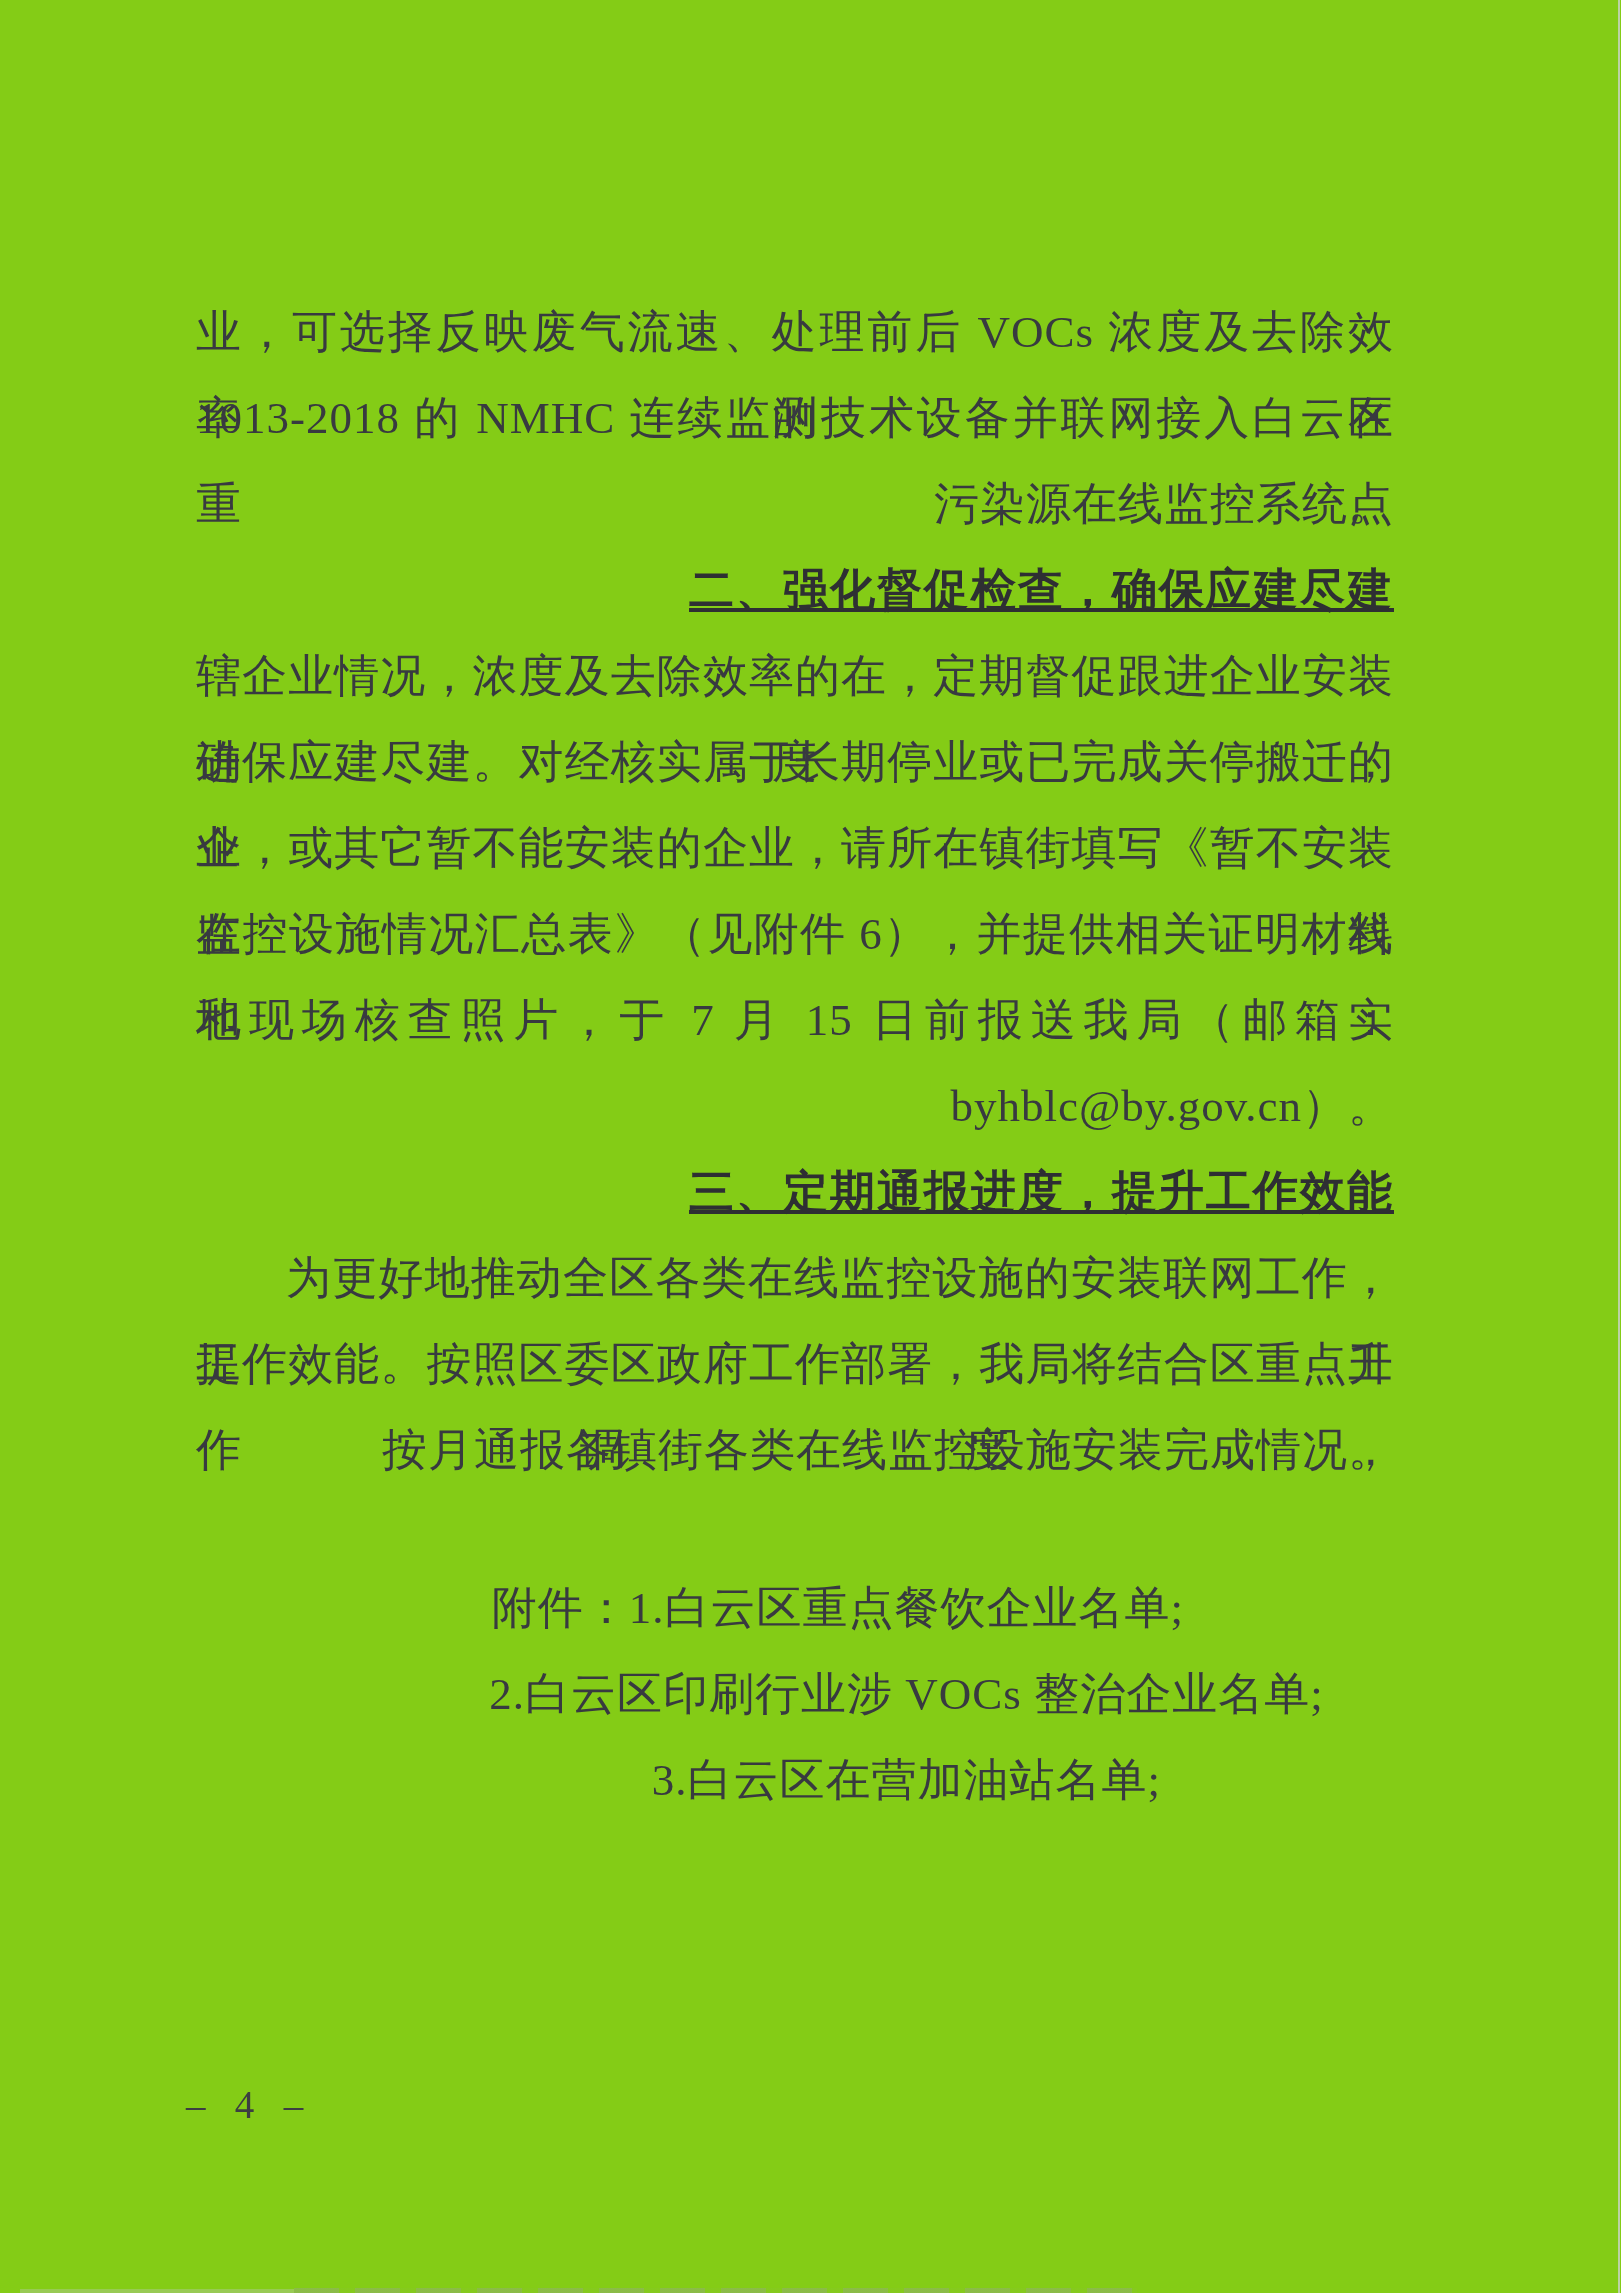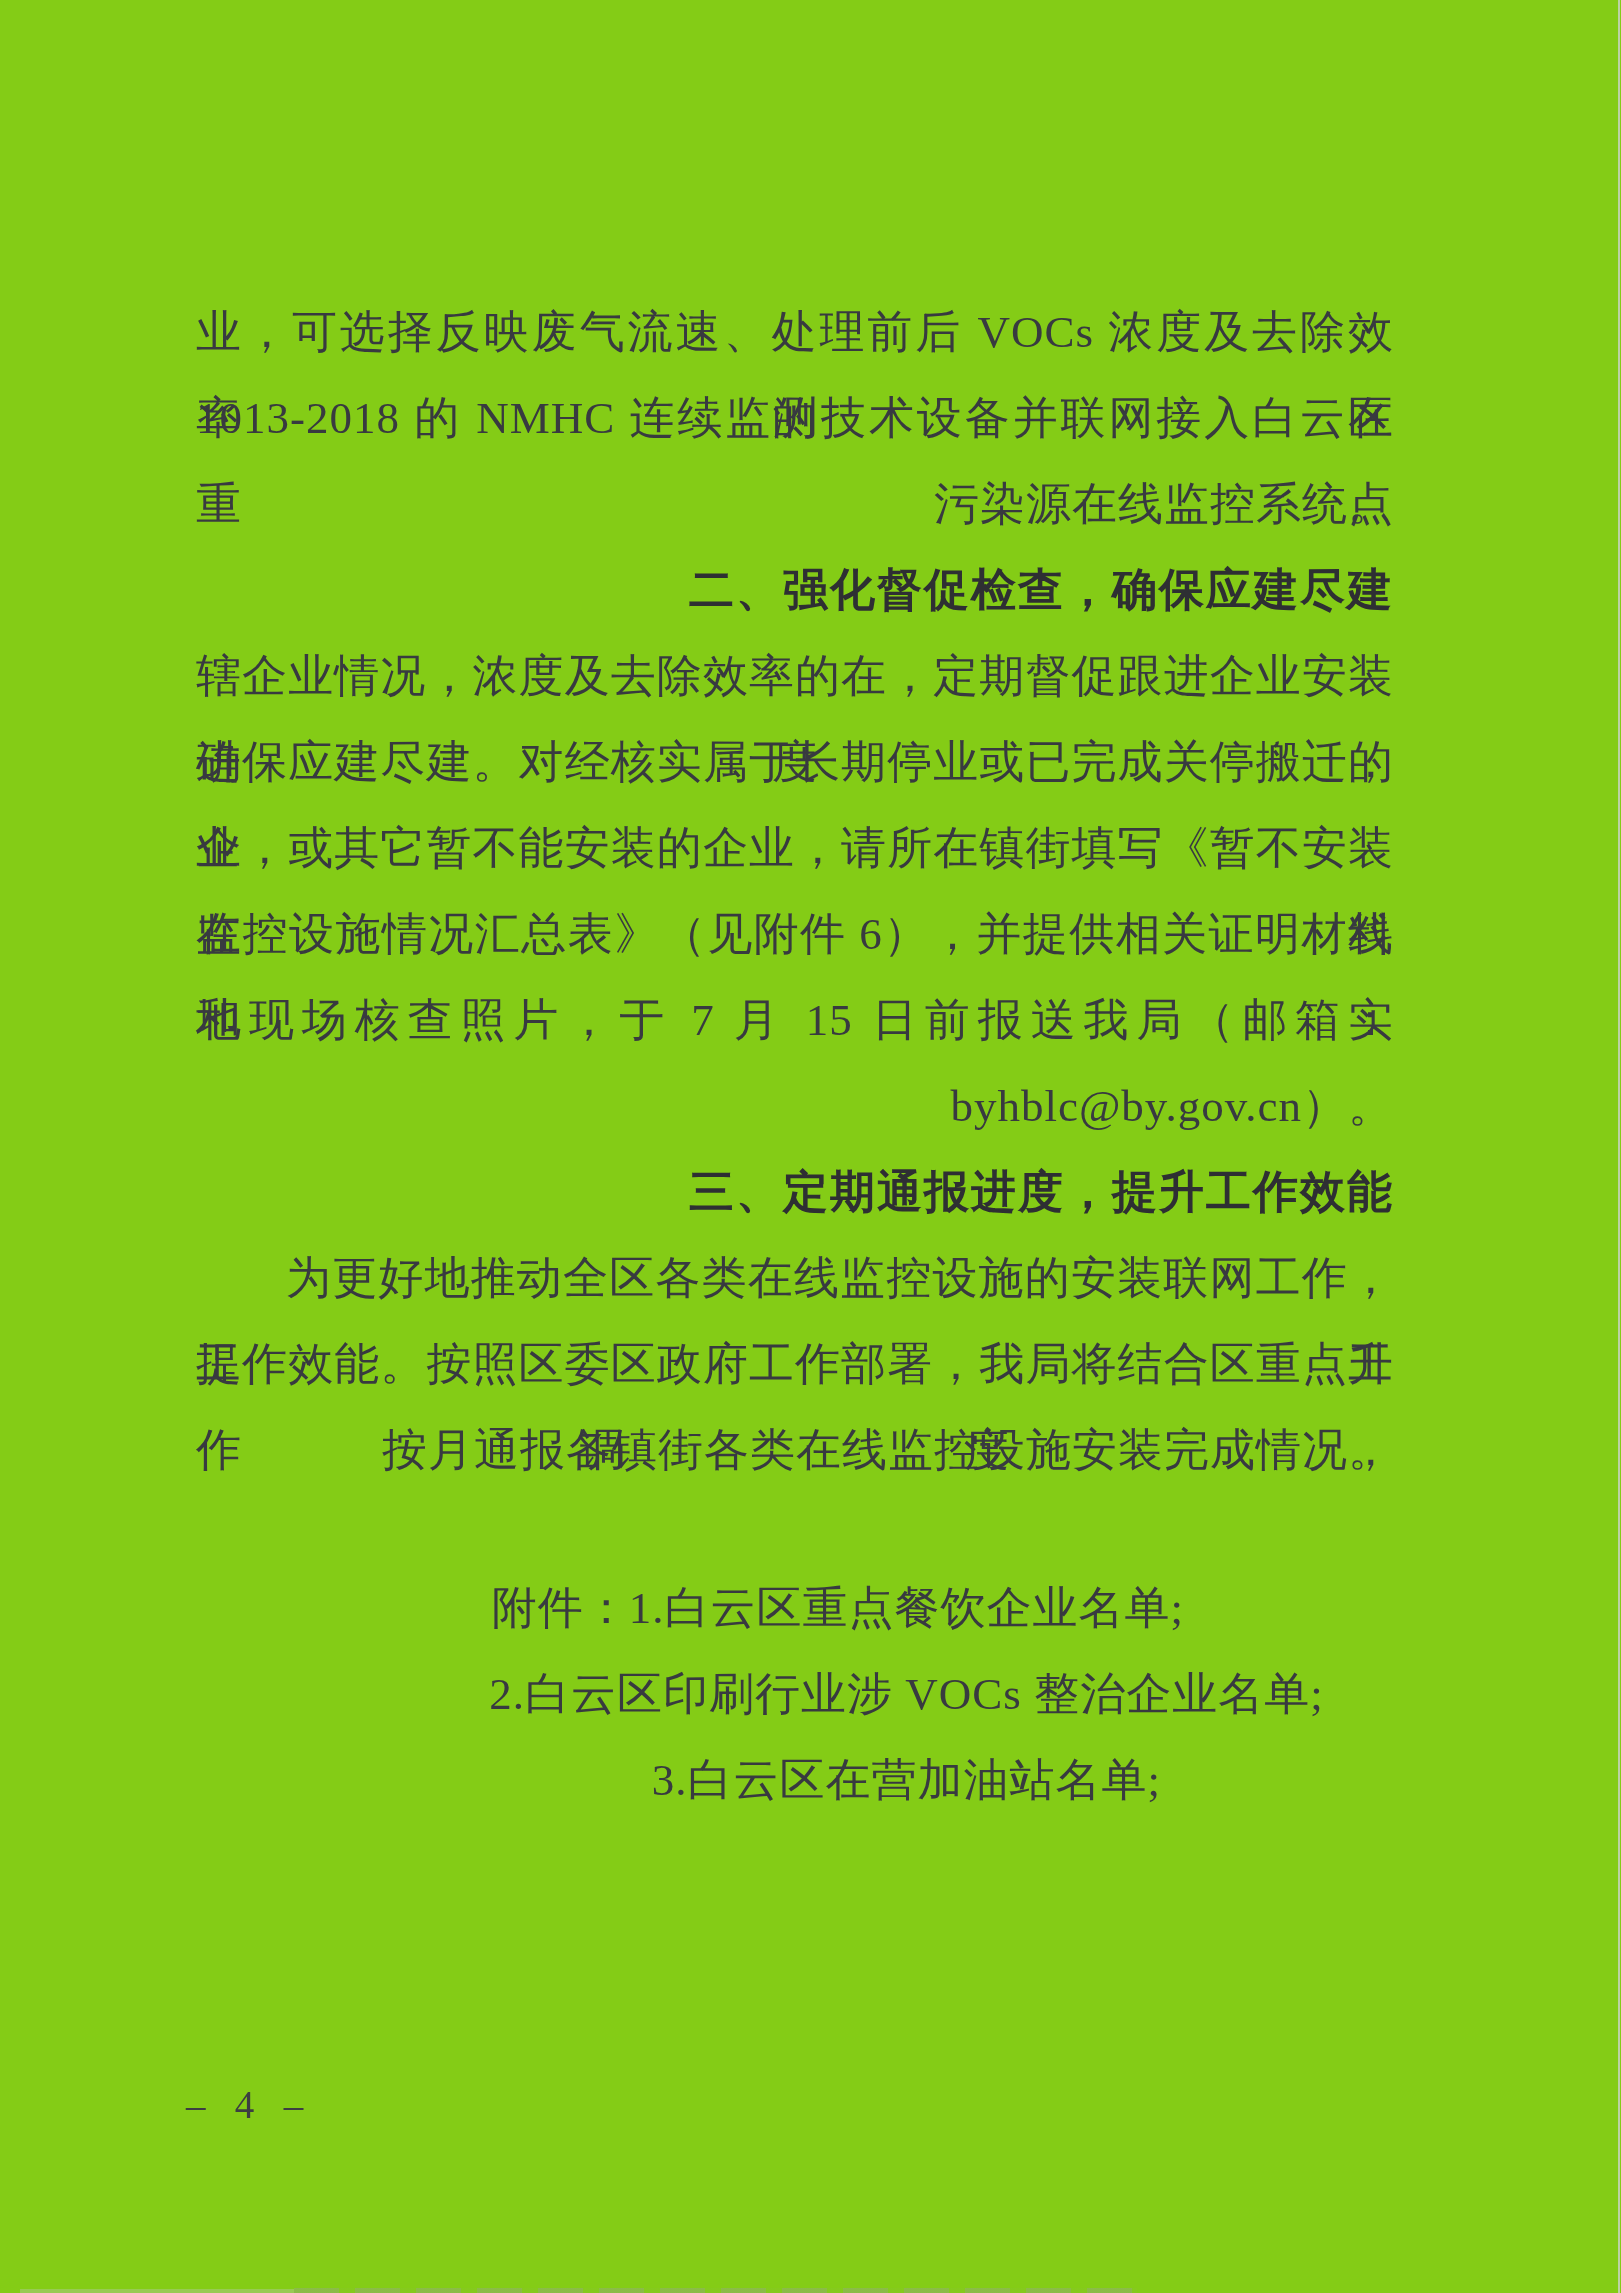--- a/index.html
+++ b/index.html
@@ -66,20 +66,21 @@
     white-space: normal;
     text-align: justify;
     text-align-last: justify;
   }
   .line.ind { text-indent: 2em; }
   .line.heading {
     font-family: "DejaVu Sans", "Liberation Sans", sans-serif;
     font-weight: 700;
     color: #2e2f33;
     letter-spacing: 2px;
+    text-decoration: underline;
   }
 
   .attachments {
     margin-top: 72px;
   }
   .attach-row {
     height: 86px;
     line-height: 86px;
     font-size: 45px;
     letter-spacing: 1px;

